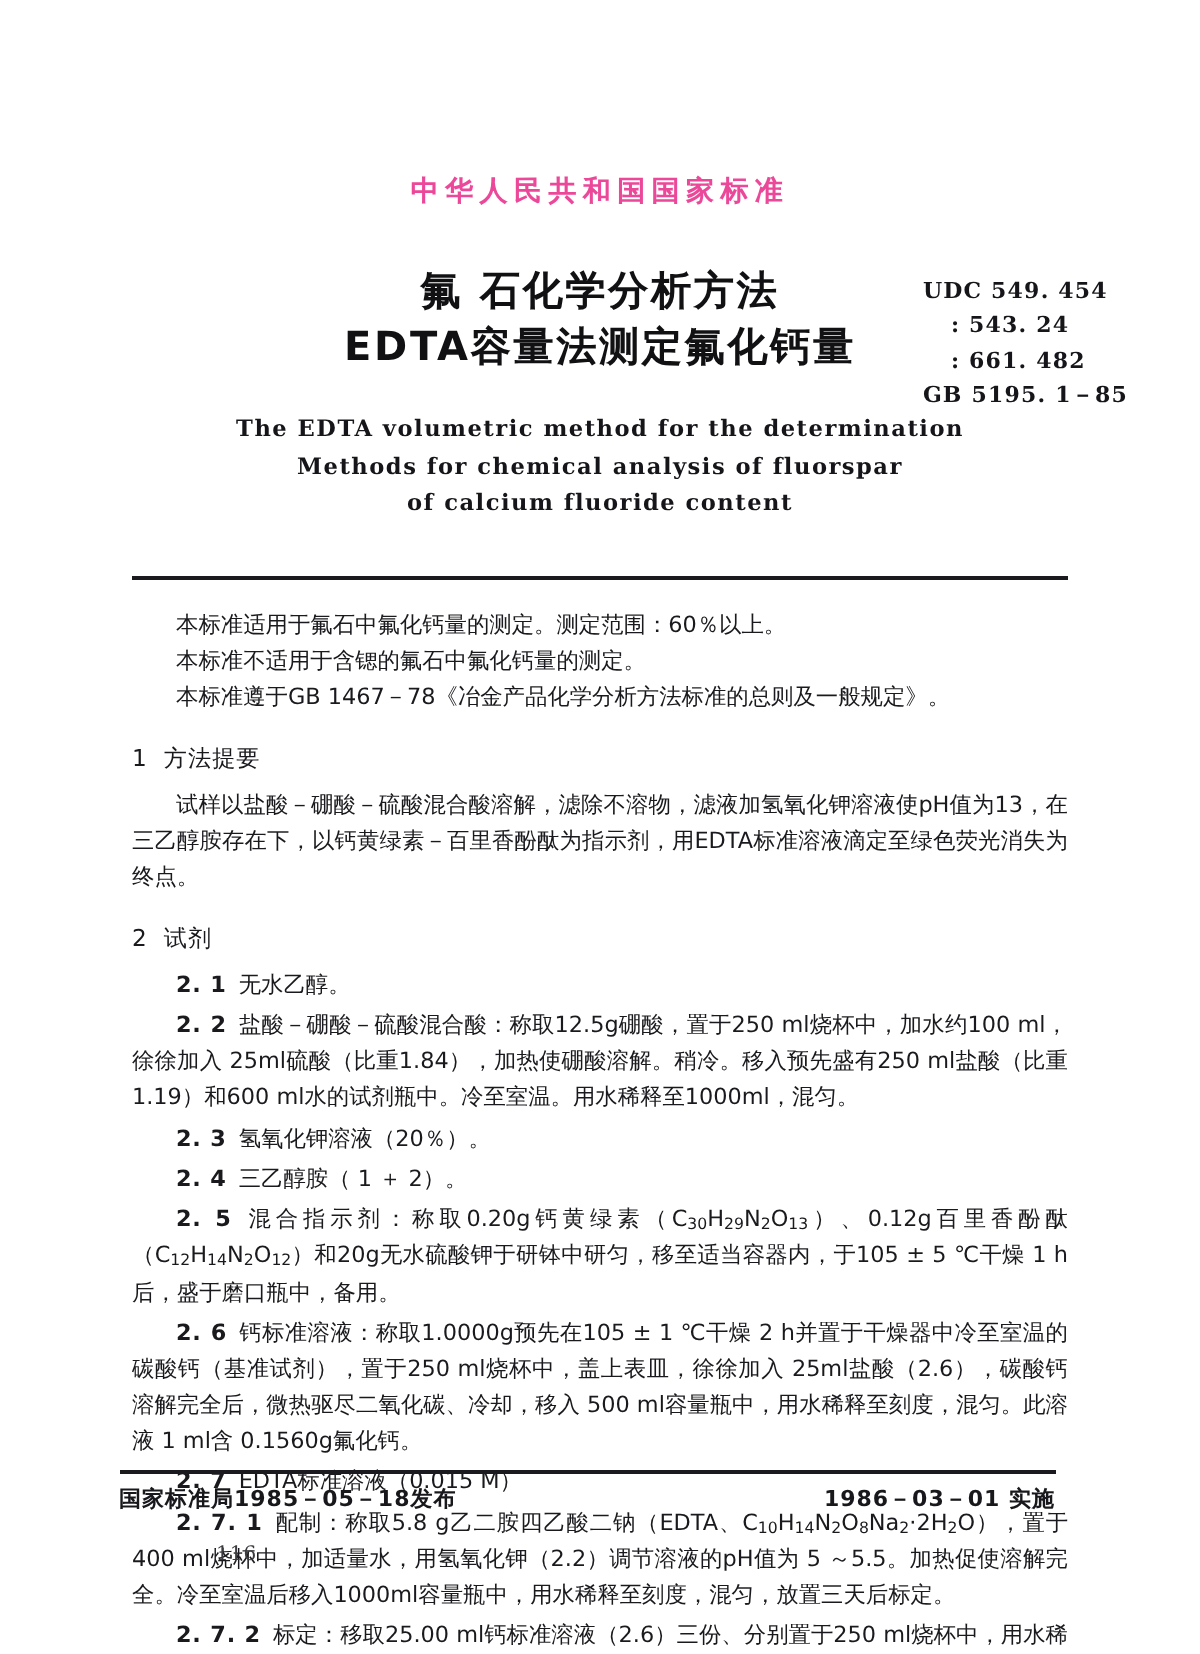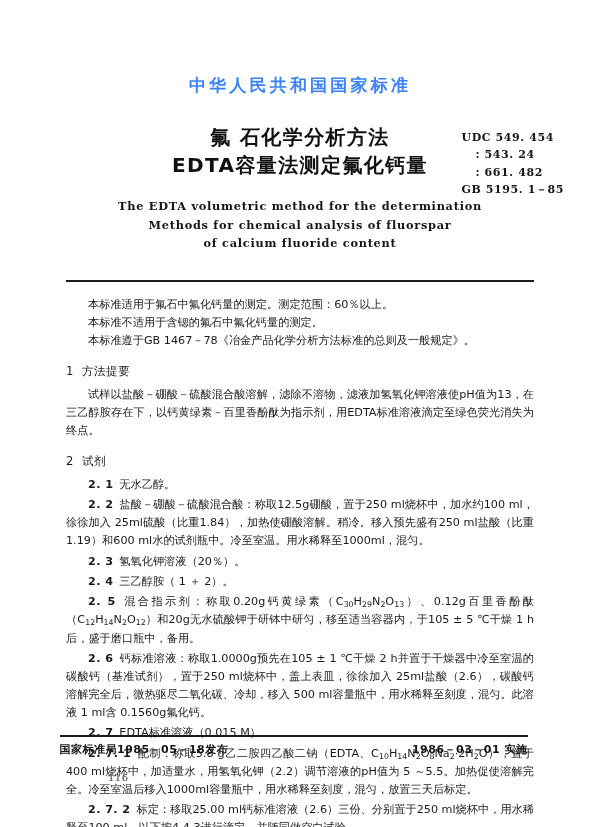--- a/index.html
+++ b/index.html
@@ -21,24 +21,25 @@
     height: 827px;
     box-sizing: border-box;
   }
 
   
   .gb-header {
     padding-top: 74px;
     text-align: center;
   }
   .nation-line {
-    font-size: 17px;
+    font-size: 14px;
     letter-spacing: 3.2px;
     font-weight: 600;
-    color: #3b82f6;
+    color: #ec4899;
+    margin-top: 13px;
   }
   .title-block {
     margin-top: 26px;
     position: relative;
   }
   .title-main {
     font-size: 20px;
     font-weight: 700;
     letter-spacing: 1.4px;
     line-height: 1.42;

